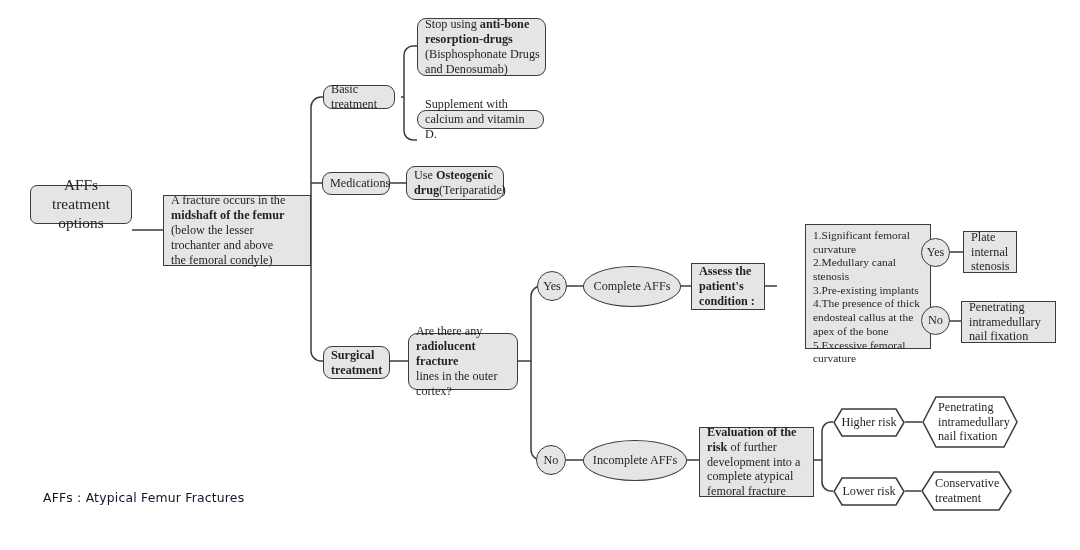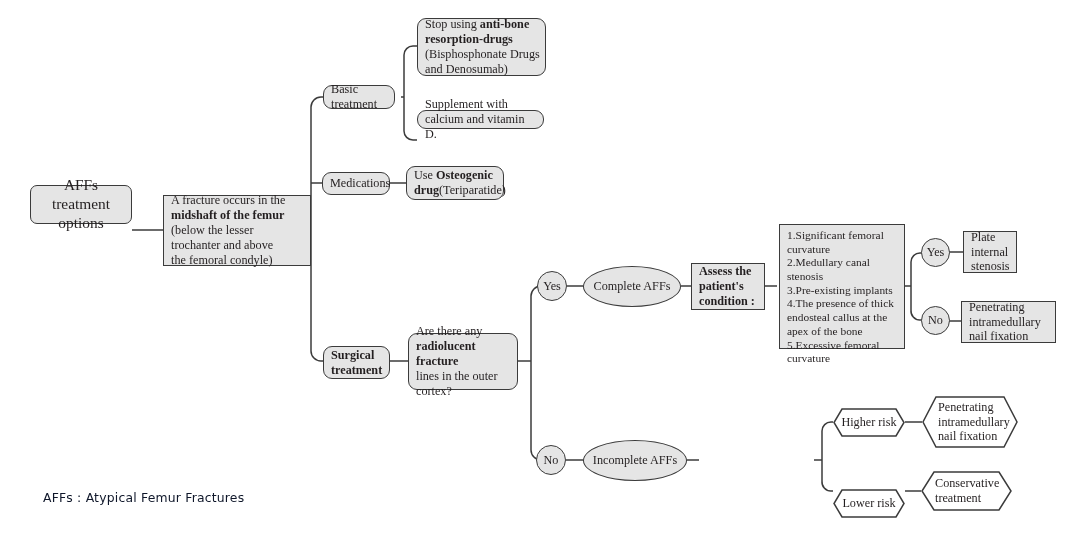--- a/index.html
+++ b/index.html
@@ -206,21 +206,21 @@
   </div>
 
   <div class="node rect pad-l fs12" style="left:691px; top:263px; width:74px; height:47px; font-weight:bold;">
     <span class="txt">
       <span>Assess the</span><br>
       <span>patient's</span><br>
       <span>condition :</span>
     </span>
   </div>
 
-  <div class="node rect pad-l fs11" style="left:779px; top:224px; width:126px; height:125px; align-items:flex-start; padding-top:4px;">
+  <div class="node rect pad-l fs11" style="left:805px; top:224px; width:126px; height:125px; align-items:flex-start; padding-top:4px;">
     <span class="txt" style="line-height:1.2;">
       <span>1.Significant femoral</span><br>
       <span>curvature</span><br>
       <span>2.Medullary canal</span><br>
       <span>stenosis</span><br>
       <span>3.Pre-existing implants</span><br>
       <span>4.The presence of thick</span><br>
       <span>endosteal callus at the</span><br>
       <span>apex of the bone</span><br>
       <span>5.Excessive femoral</span><br>
@@ -249,29 +249,38 @@
       <span>Penetrating</span><br>
       <span>intramedullary</span><br>
       <span>nail fixation</span>
     </span>
   </div>
 
   <div class="node ellipse fs12" style="left:583px; top:440px; width:104px; height:41px;">
     <span class="txt">Incomplete AFFs</span>
   </div>
 
+  <div class="node rect pad-l fs12" style="left:699px; top:427px; width:115px; height:70px;">
+    <span class="txt">
+      <b>Evaluation of the</b><br>
+      <b>risk</b><span> of further</span><br>
+      <span>development into a</span><br>
+      <span>complete atypical</span><br>
+      <span>femoral fracture</span>
+    </span>
+  </div>
 
   <div class="node hex fs12" style="left:833px; top:408px; width:72px; height:29px;">
     <svg class="hexbg" viewBox="0 0 72 29" preserveAspectRatio="none">
       <polygon points="9,1 63,1 71,14.5 63,28 9,28 1,14.5" fill="#ffffff" stroke="#3b3b3b" stroke-width="1.5" vector-effect="non-scaling-stroke"></polygon>
     </svg>
     <span class="txt">Higher risk</span>
   </div>
 
-  <div class="node hex fs12" style="left:833px; top:477px; width:72px; height:29px;margin-top:12px;">
+  <div class="node hex fs12" style="left:833px; top:477px; width:72px; height:29px;">
     <svg class="hexbg" viewBox="0 0 72 29" preserveAspectRatio="none">
       <polygon points="9,1 63,1 71,14.5 63,28 9,28 1,14.5" fill="#ffffff" stroke="#3b3b3b" stroke-width="1.5" vector-effect="non-scaling-stroke"></polygon>
     </svg>
     <span class="txt">Lower risk</span>
   </div>
 
   <div class="node hex fs12" style="left:922px; top:396px; width:96px; height:52px;">
     <svg class="hexbg" viewBox="0 0 96 52" preserveAspectRatio="none">
       <polygon points="14,1 82,1 95,26 82,51 14,51 1,26" fill="#ffffff" stroke="#3b3b3b" stroke-width="1.5" vector-effect="non-scaling-stroke"></polygon>
     </svg>

